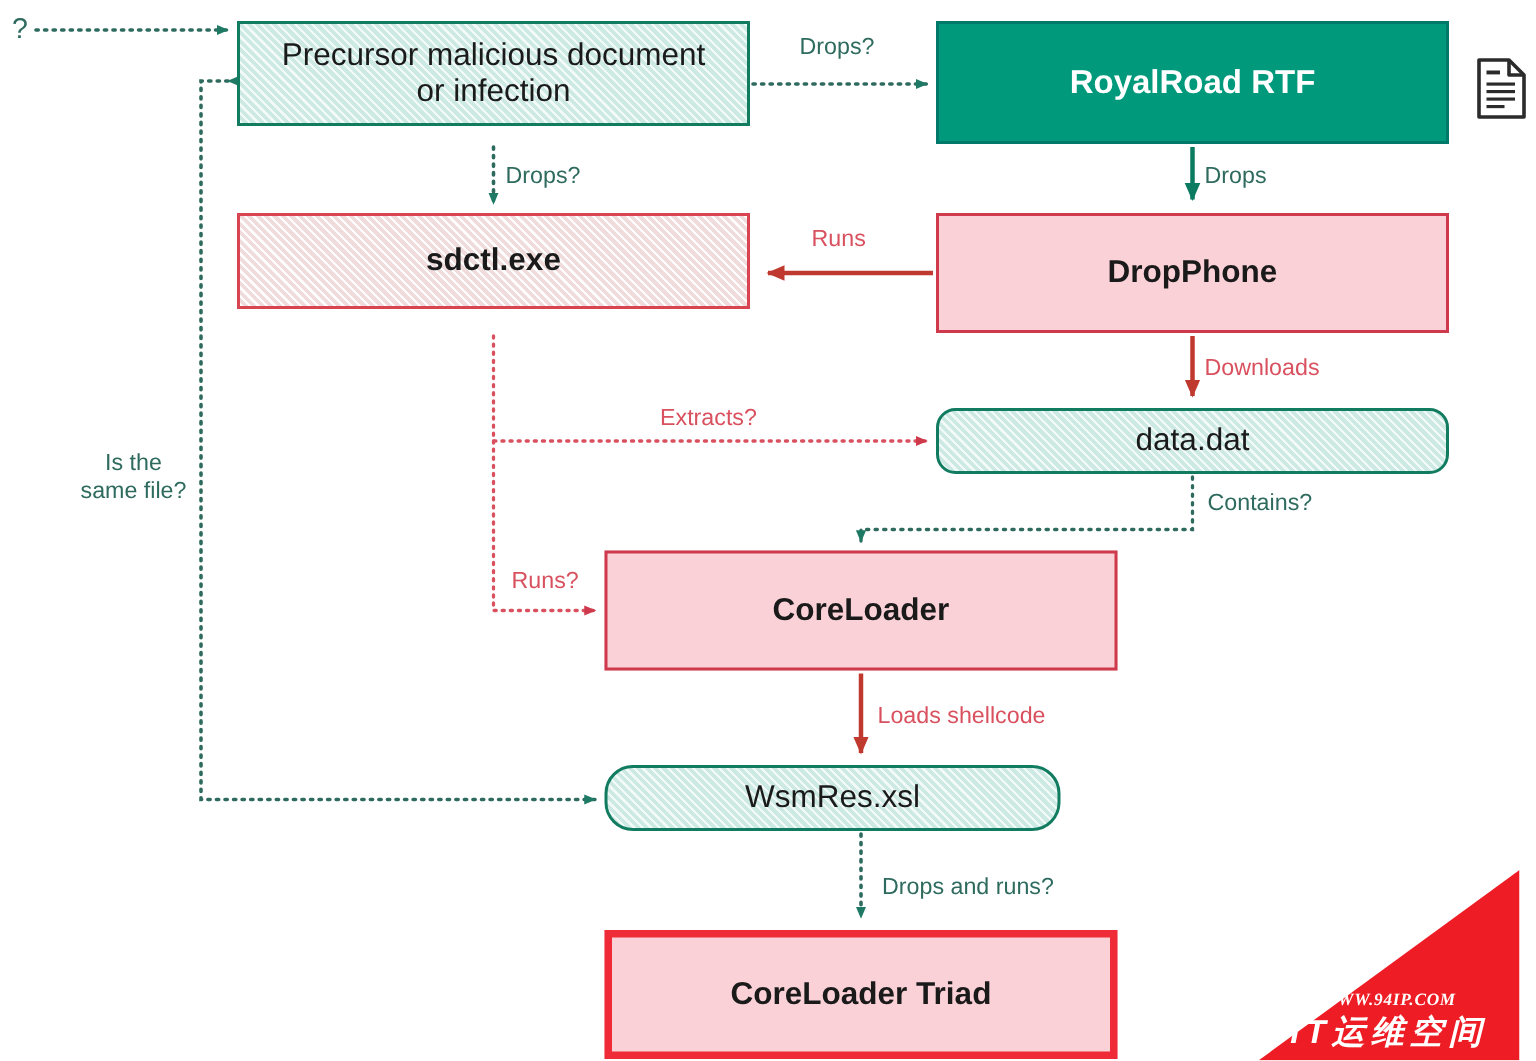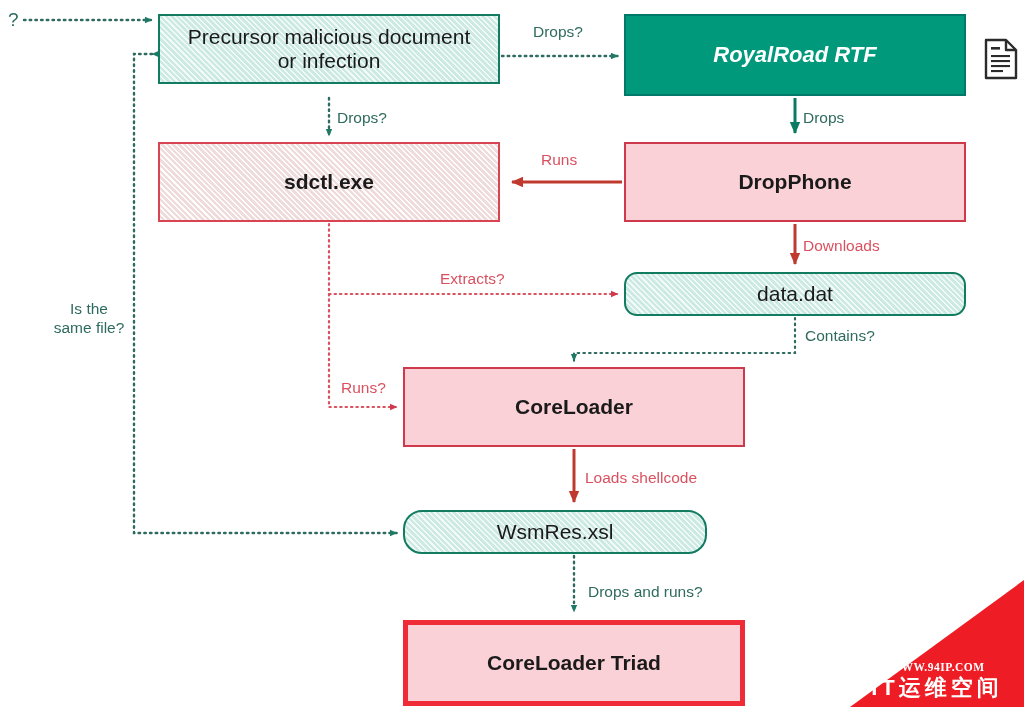--- a/index.html
+++ b/index.html
@@ -32,21 +32,20 @@
     font-size:21px;
     font-weight:400;
   }
   
   .teal-solid{
     border:2px solid #00796B;
     background:#00997B;
     color:#ffffff;
     font-size:22px;
     font-weight:700;
-    font-style:italic;
   }
   
   .pink-hatch{
     border:2px solid #D94452;
     background-color:#FBF1F1;
     background-image:repeating-linear-gradient(45deg,
         rgba(255,255,255,0.85) 0px, rgba(255,255,255,0.85) 1.5px,
         rgba(214,170,170,0.30) 1.5px, rgba(214,170,170,0.30) 4px);
     color:#1a1a1a;
     font-size:21px;
@@ -74,21 +73,21 @@
     white-space:pre;
     line-height:1.25;
   }
   .lbl-teal{color:#2E6B5E;}
   .lbl-red{color:#D9515F;}
 
   
   .doc-icon{position:absolute;}
 
   
-  #watermark{position:absolute;right:0;bottom:0;width:174px;height:127px;}
+  #watermark{position:absolute;right:11px;bottom:0;width:174px;height:127px;font-style:italic;}
   .wm-text{
     position:absolute;color:#ffffff;text-align:center;width:100%;
     font-weight:700;letter-spacing:0.5px;
   }
   .wm-url{bottom:34px;font-size:11.5px;font-family:"Liberation Serif","DejaVu Serif",serif;}
   .wm-cn{bottom:4px;font-size:22px;letter-spacing:4px;}
 </style>
 </head>
 <body>
 
@@ -173,21 +172,21 @@
 
   <div class="node teal-hatch" style="left:158px;top:14px;width:342px;height:70px;">
     <span style="white-space:pre-line;">Precursor malicious document
 or infection</span>
   </div>
 
   <div class="node teal-solid" style="left:624px;top:14px;width:342px;height:82px;">
     <span>RoyalRoad RTF</span>
   </div>
 
-  <div class="node pink-hatch" style="left:158px;top:142px;width:342px;height:80px;">
+  <div class="node pink-hatch" style="left:158px;top:142px;width:342px;height:64px;">
     <span>sdctl.exe</span>
   </div>
 
   <div class="node pink-solid" style="left:624px;top:142px;width:342px;height:80px;">
     <span>DropPhone</span>
   </div>
 
   <div class="node teal-hatch" style="left:624px;top:272px;width:342px;height:44px;border-radius:13px;">
     <span>data.dat</span>
   </div>

